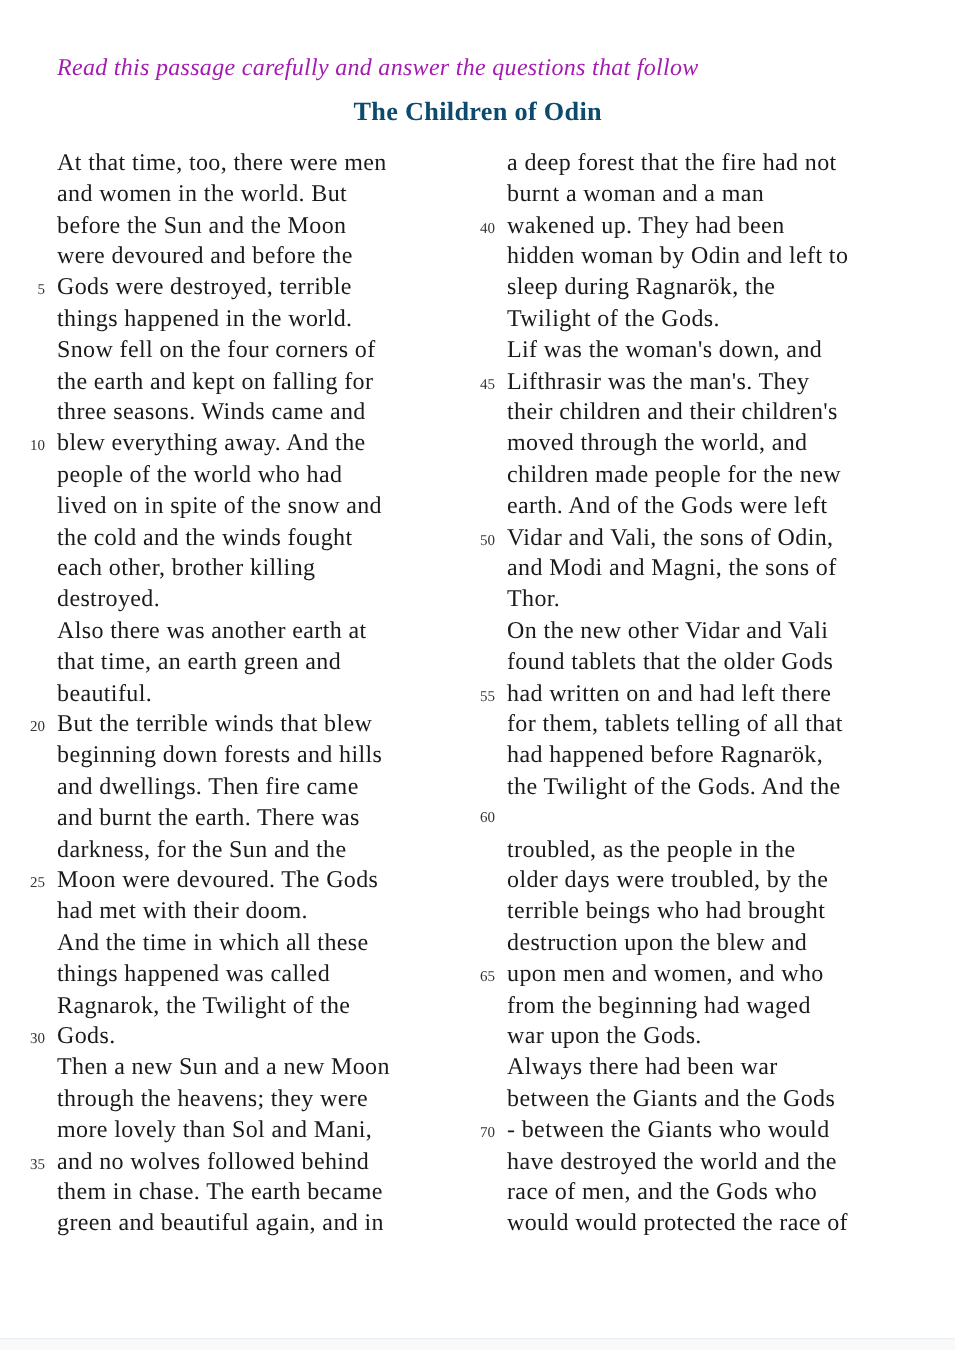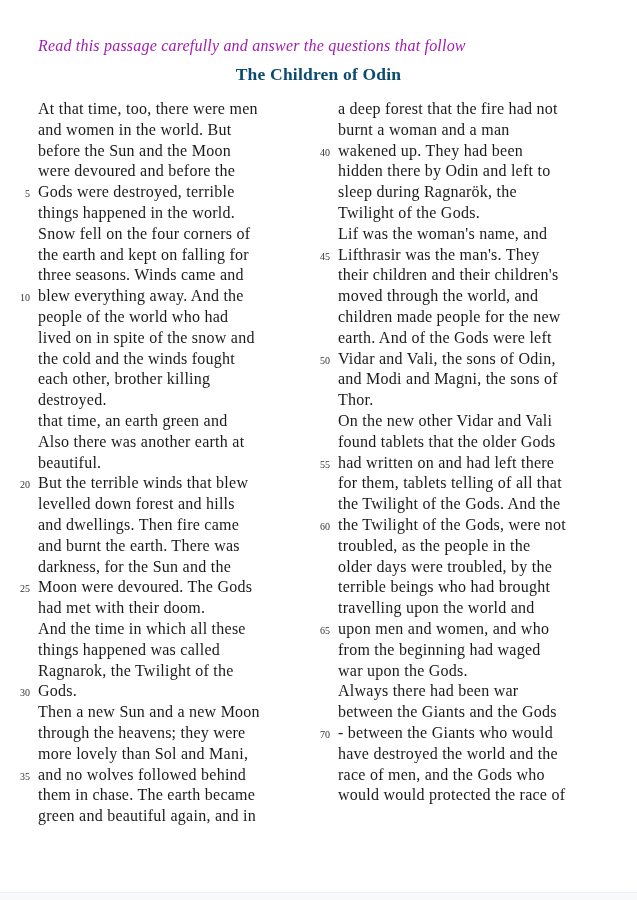--- a/index.html
+++ b/index.html
@@ -145,37 +145,37 @@
         <div class="line">
           <span class="lnum"></span>
           <span class="ltext">each other, brother killing</span>
         </div>
         <div class="line">
           <span class="lnum"></span>
           <span class="ltext">destroyed.</span>
         </div>
         <div class="line">
           <span class="lnum"></span>
+          <span class="ltext">Also there was another earth at</span>
+        </div>
+        <div class="line">
+          <span class="lnum"></span>
           <span class="ltext">that time, an earth green and</span>
-        </div>
-        <div class="line">
-          <span class="lnum"></span>
-          <span class="ltext">Also there was another earth at</span>
         </div>
         <div class="line">
           <span class="lnum"></span>
           <span class="ltext">beautiful.</span>
         </div>
         <div class="line">
           <span class="lnum">20</span>
           <span class="ltext">But the terrible winds that blew</span>
         </div>
         <div class="line">
           <span class="lnum"></span>
-          <span class="ltext">levelled down forest and hills</span>
+          <span class="ltext">beginning down forests and hills</span>
         </div>
         <div class="line">
           <span class="lnum"></span>
           <span class="ltext">and dwellings. Then fire came</span>
         </div>
         <div class="line">
           <span class="lnum"></span>
           <span class="ltext">and burnt the earth. There was</span>
         </div>
         <div class="line">
@@ -239,33 +239,33 @@
         <div class="line">
           <span class="lnum"></span>
           <span class="ltext">burnt a woman and a man</span>
         </div>
         <div class="line">
           <span class="lnum">40</span>
           <span class="ltext">wakened up. They had been</span>
         </div>
         <div class="line">
           <span class="lnum"></span>
-          <span class="ltext">hidden there by Odin and left to</span>
+          <span class="ltext">hidden woman by Odin and left to</span>
         </div>
         <div class="line">
           <span class="lnum"></span>
           <span class="ltext">sleep during Ragnarök, the</span>
         </div>
         <div class="line">
           <span class="lnum"></span>
           <span class="ltext">Twilight of the Gods.</span>
         </div>
         <div class="line">
           <span class="lnum"></span>
-          <span class="ltext">Lif was the woman's name, and</span>
+          <span class="ltext">Lif was the woman's down, and</span>
         </div>
         <div class="line">
           <span class="lnum">45</span>
           <span class="ltext">Lifthrasir was the man's. They</span>
         </div>
         <div class="line">
           <span class="lnum"></span>
           <span class="ltext">their children and their children's</span>
         </div>
         <div class="line">
@@ -303,41 +303,44 @@
         <div class="line">
           <span class="lnum">55</span>
           <span class="ltext">had written on and had left there</span>
         </div>
         <div class="line">
           <span class="lnum"></span>
           <span class="ltext">for them, tablets telling of all that</span>
         </div>
         <div class="line">
           <span class="lnum"></span>
+          <span class="ltext">had happened before Ragnarök,</span>
+        </div>
+        <div class="line">
+          <span class="lnum"></span>
           <span class="ltext">the Twilight of the Gods. And the</span>
         </div>
         <div class="line">
           <span class="lnum">60</span>
-          <span class="ltext">the Twilight of the Gods, were not</span>
         </div>
         <div class="line">
           <span class="lnum"></span>
           <span class="ltext">troubled, as the people in the</span>
         </div>
         <div class="line">
           <span class="lnum"></span>
           <span class="ltext">older days were troubled, by the</span>
         </div>
         <div class="line">
           <span class="lnum"></span>
           <span class="ltext">terrible beings who had brought</span>
         </div>
         <div class="line">
           <span class="lnum"></span>
-          <span class="ltext">travelling upon the world and</span>
+          <span class="ltext">destruction upon the blew and</span>
         </div>
         <div class="line">
           <span class="lnum">65</span>
           <span class="ltext">upon men and women, and who</span>
         </div>
         <div class="line">
           <span class="lnum"></span>
           <span class="ltext">from the beginning had waged</span>
         </div>
         <div class="line">

